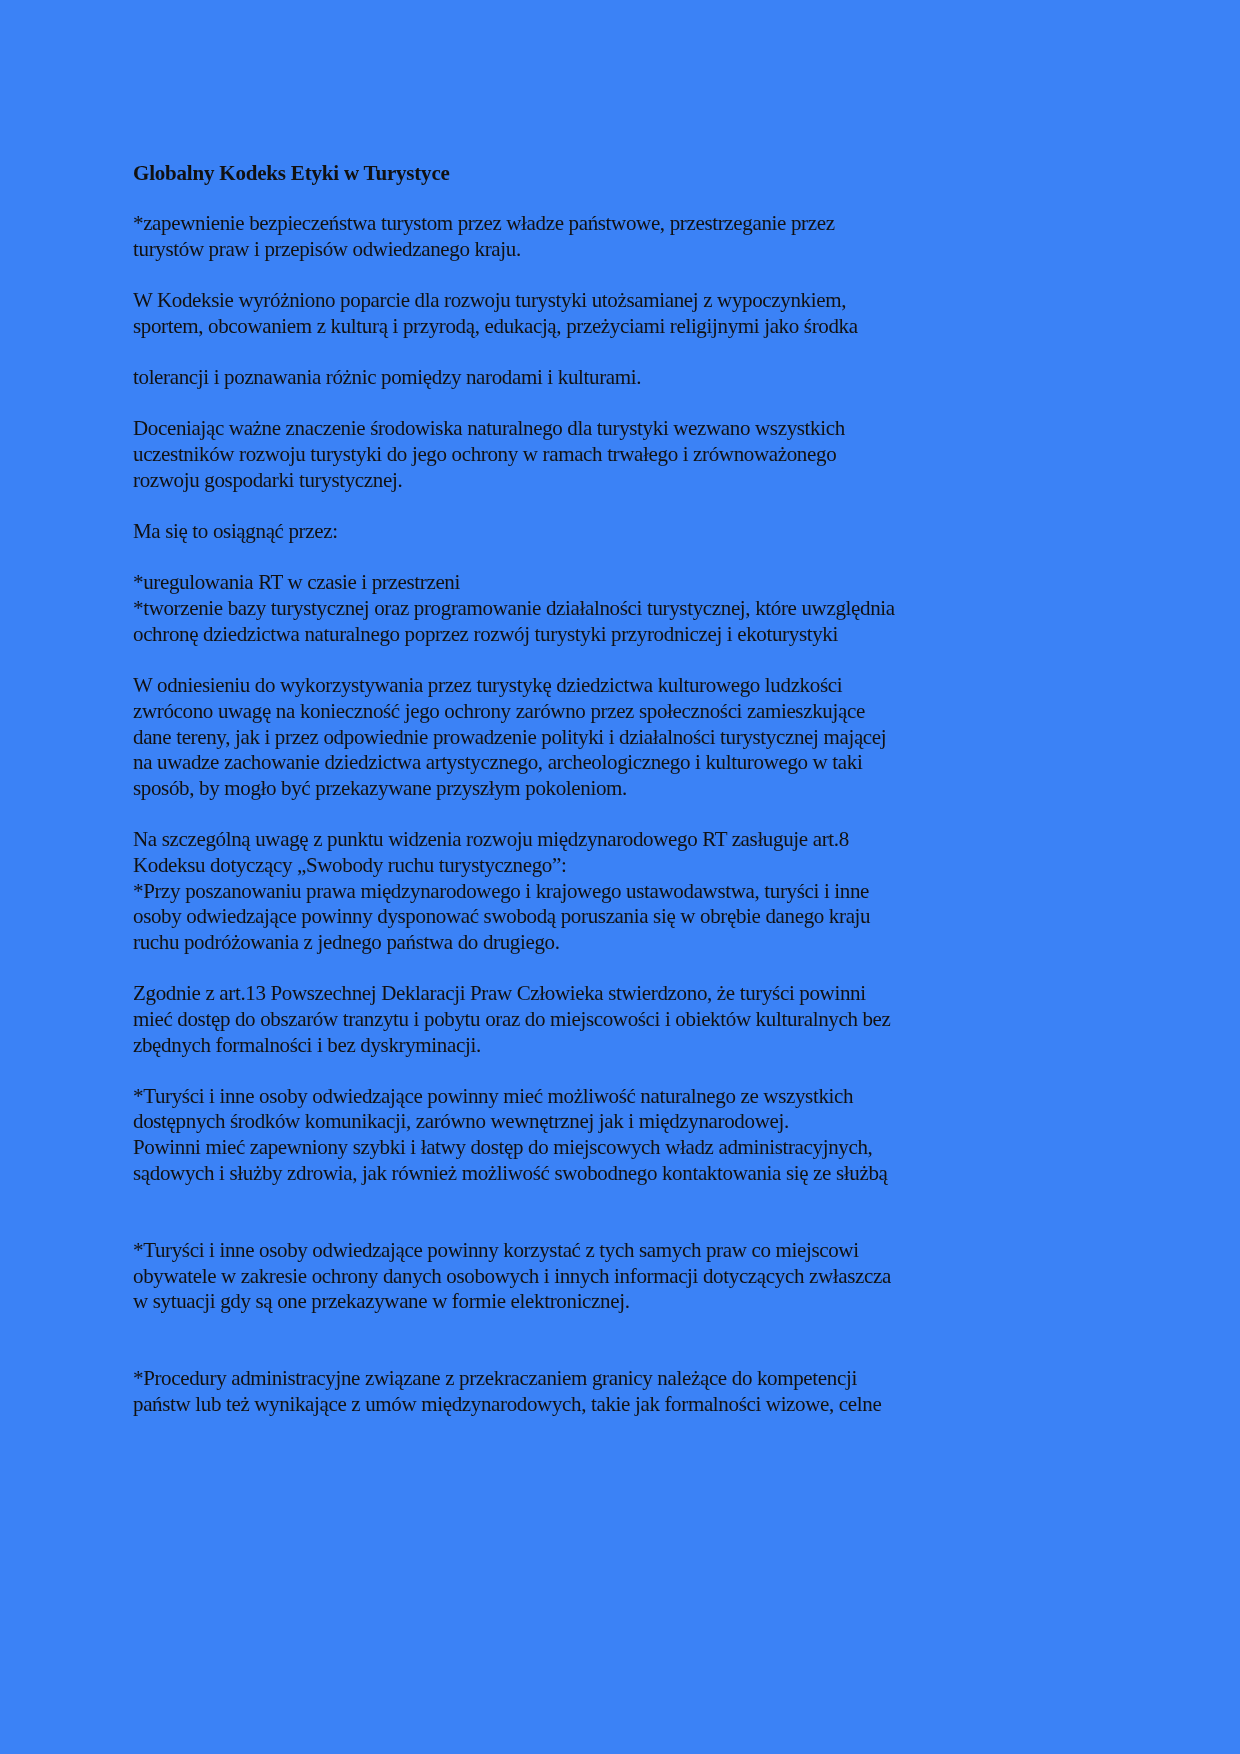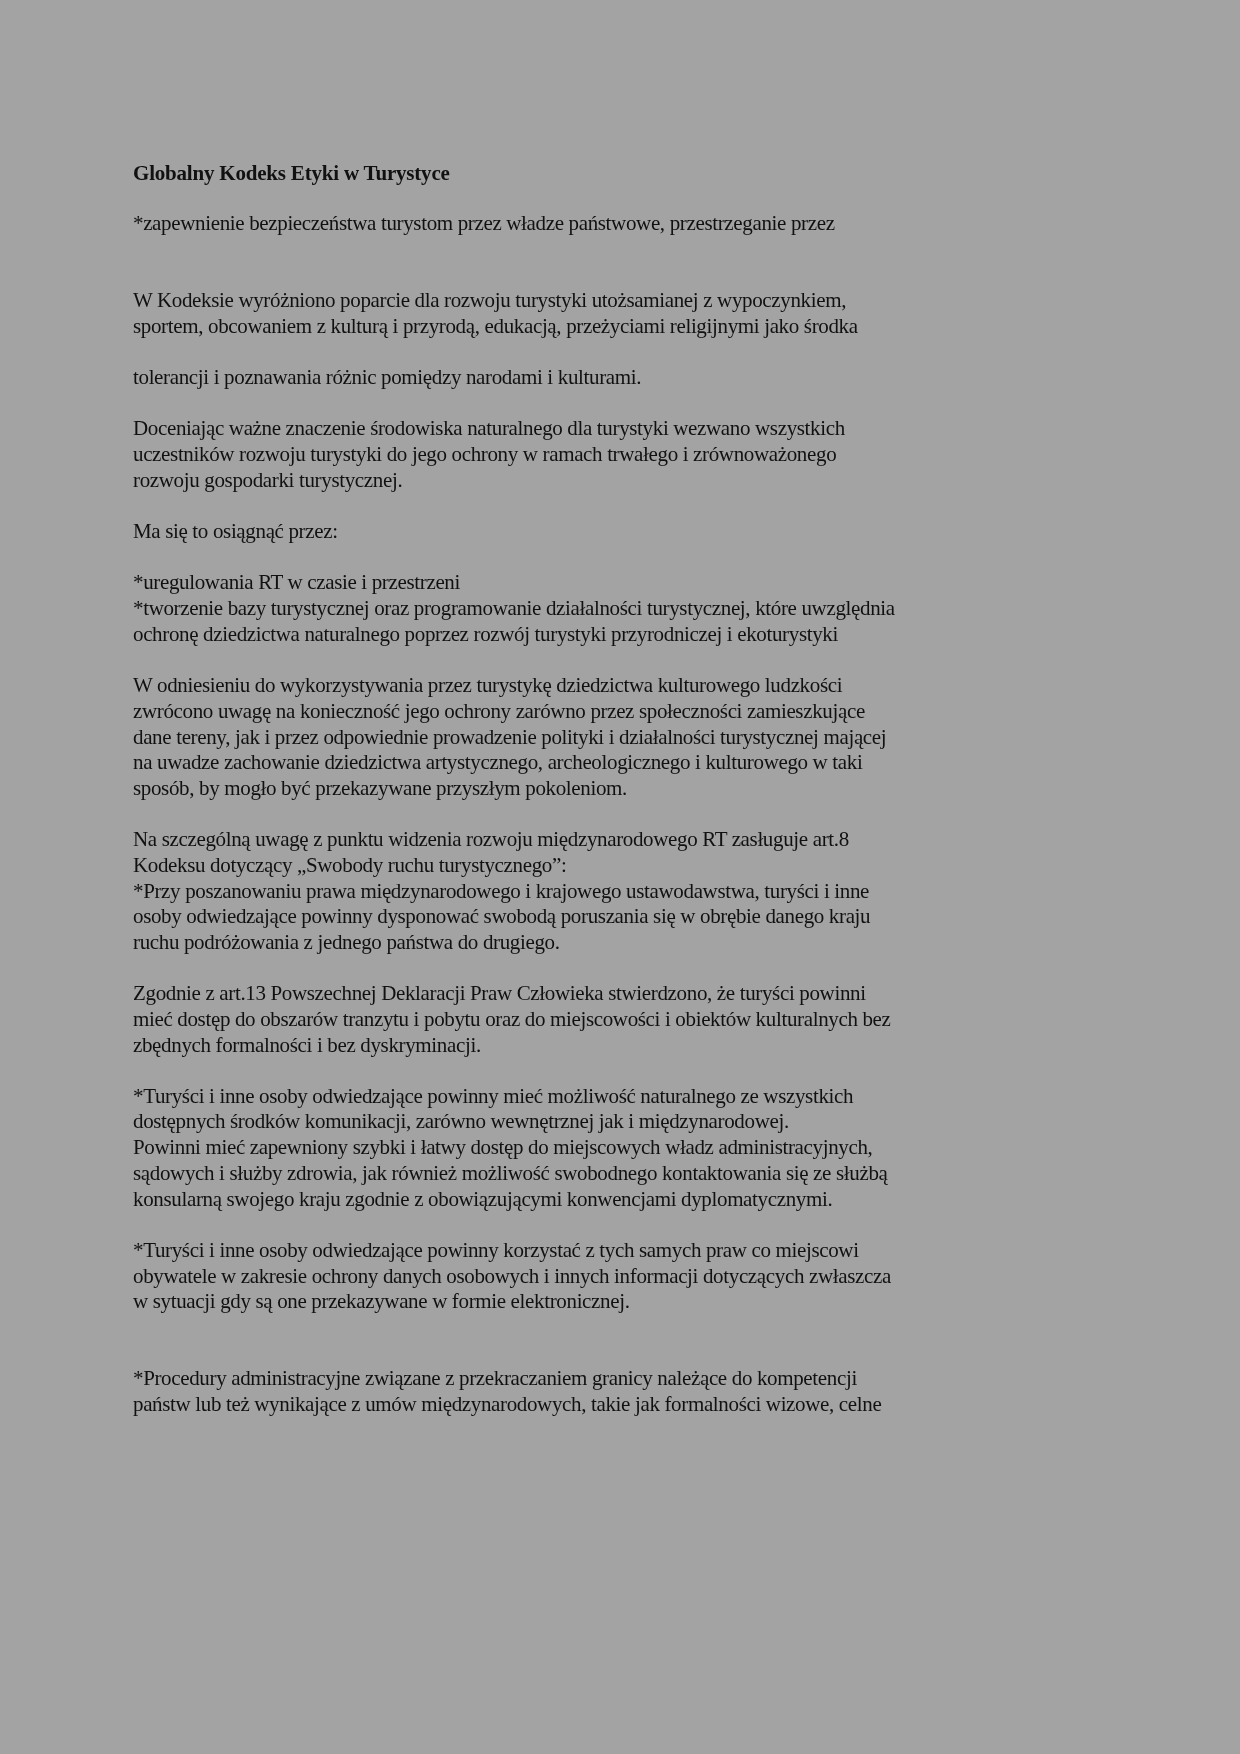--- a/index.html
+++ b/index.html
@@ -1,19 +1,19 @@
 <!DOCTYPE html>
 <html><head>
   <meta charset="utf-8">
   <style>
     html, body { margin: 0; padding: 0; background: #ffffff; }
     body { width: 1240px; height: 1754px; position: relative; overflow: hidden; }
     .page {
       position: absolute; left: 0; top: 0; width: 1240px; height: 1754px;
-      background: #a3a3a3;
+      background: #3b82f6;
       font-family: "Liberation Serif", "DejaVu Serif", serif;
       color: #111111;
     }
     .title {
       position: absolute; left: 133px; top: 177px;
       font-size: 21px; font-weight: bold; line-height: 26px;
       white-space: nowrap; letter-spacing: -0.2px;
     }
     .line {
       position: absolute; left: 133px;
@@ -21,20 +21,21 @@
       white-space: nowrap; letter-spacing: -0.35px; font-family: Liberation Serif, serif;
     }
   </style>
 </head>
 <body>
 
 <div class="page">
   <div class="title" style="top:160px">Globalny Kodeks Etyki w Turystyce</div>
 
   <div class="line" style="top:210px">*zapewnienie bezpieczeństwa turystom przez władze państwowe, przestrzeganie przez</div>
+  <div class="line" style="top:236px">turystów praw i przepisów odwiedzanego kraju.</div>
 
   <div class="line" style="top:287px">W Kodeksie wyróżniono poparcie dla rozwoju turystyki utożsamianej z wypoczynkiem,</div>
   <div class="line" style="top:313px">sportem, obcowaniem z kulturą i przyrodą, edukacją, przeżyciami religijnymi jako środka</div>
   <div class="line" style="top:364px">tolerancji i poznawania różnic pomiędzy narodami i kulturami.</div>
 
   <div class="line" style="top:415px">Doceniając ważne znaczenie środowiska naturalnego dla turystyki wezwano wszystkich</div>
   <div class="line" style="top:441px">uczestników rozwoju turystyki do jego ochrony w ramach trwałego i zrównoważonego</div>
   <div class="line" style="top:467px">rozwoju gospodarki turystycznej.</div>
 
   <div class="line" style="top:518px">Ma się to osiągnąć przez:</div>
@@ -55,21 +56,20 @@
   <div class="line" style="top:929px">ruchu podróżowania z jednego państwa do drugiego.</div>
 
   <div class="line" style="top:980px">Zgodnie z art.13 Powszechnej Deklaracji Praw Człowieka stwierdzono, że turyści powinni</div>
   <div class="line" style="top:1006px">mieć dostęp do obszarów tranzytu i pobytu oraz do miejscowości i obiektów kulturalnych bez</div>
   <div class="line" style="top:1032px">zbędnych formalności i bez dyskryminacji.</div>
 
   <div class="line" style="top:1083px">*Turyści i inne osoby odwiedzające powinny mieć możliwość naturalnego ze wszystkich</div>
   <div class="line" style="top:1108px">dostępnych środków komunikacji, zarówno wewnętrznej jak i międzynarodowej.</div>
   <div class="line" style="top:1134px">Powinni mieć zapewniony szybki i łatwy dostęp do miejscowych władz administracyjnych,</div>
   <div class="line" style="top:1160px">sądowych i służby zdrowia, jak również możliwość swobodnego kontaktowania się ze służbą</div>
-  <div class="line" style="top:1186px">konsularną swojego kraju zgodnie z obowiązującymi konwencjami dyplomatycznymi.</div>
 
   <div class="line" style="top:1237px">*Turyści i inne osoby odwiedzające powinny korzystać z tych samych praw co miejscowi</div>
   <div class="line" style="top:1263px">obywatele w zakresie ochrony danych osobowych i innych informacji dotyczących zwłaszcza</div>
   <div class="line" style="top:1288px">w sytuacji gdy są one przekazywane w formie elektronicznej.</div>
 
   <div class="line" style="top:1365px">*Procedury administracyjne związane z przekraczaniem granicy należące do kompetencji</div>
   <div class="line" style="top:1391px">państw lub też wynikające z umów międzynarodowych, takie jak formalności wizowe, celne</div>
 </div>
 
 </body></html>

